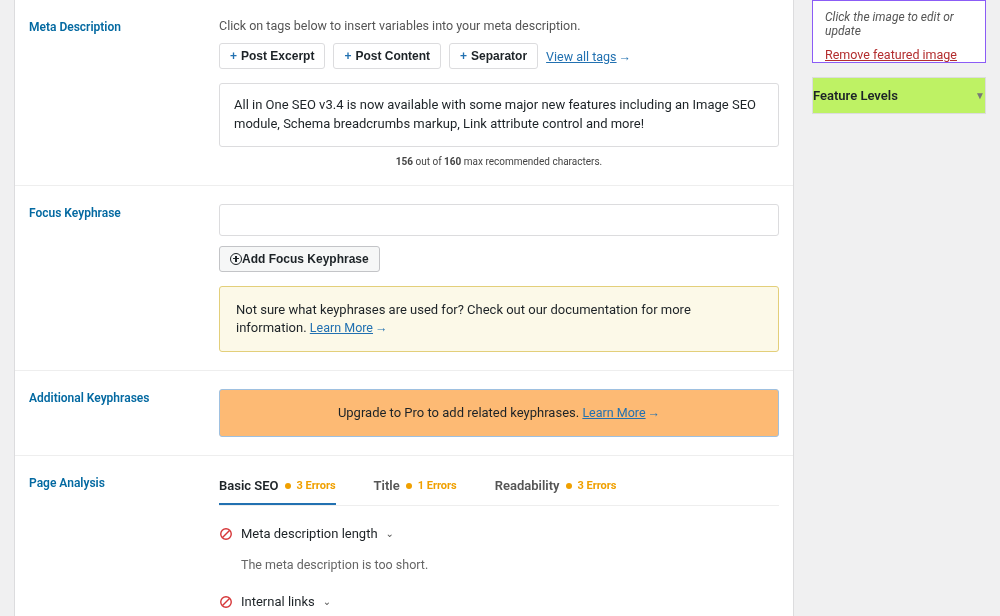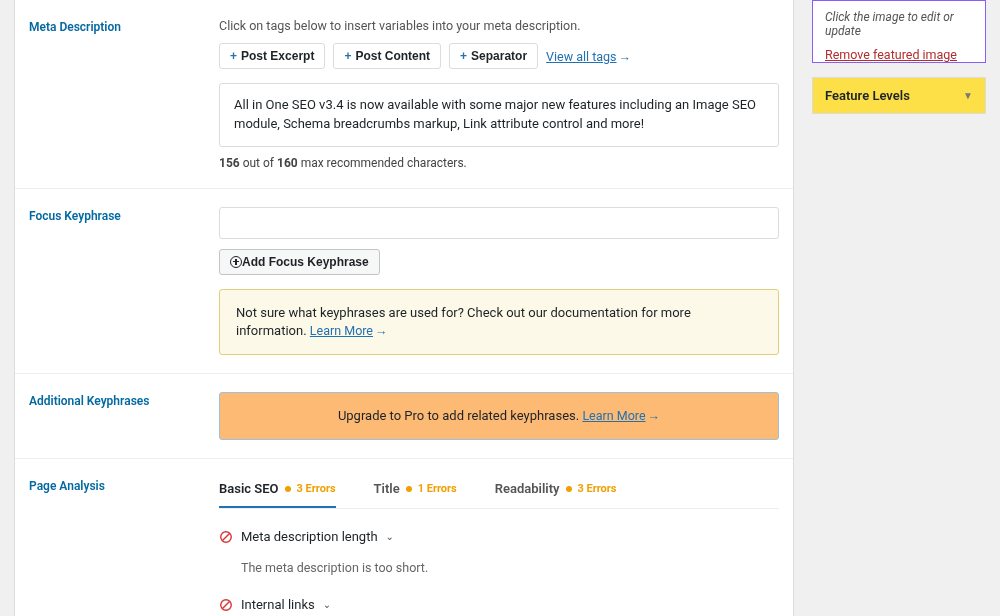--- a/index.html
+++ b/index.html
@@ -11,21 +11,21 @@
   .row:last-child { border-bottom: none; }
   .label-col { width: 190px; font-weight: 600; font-size: 12px; color: #0369a1; padding-top: 2px; }
   .field-col { flex: 1; min-width: 0; }
   .hint { font-size: 12.5px; color: #555; margin-bottom: 10px; }
   .tagbar { display: flex; align-items: center; gap: 8px; margin-bottom: 14px; }
   .tagbtn { border: 1px solid #dcdcde; background: #fff; border-radius: 3px; padding: 5px 10px; font-size: 12px; font-weight: 600; color: #1d2327; cursor: pointer; display: inline-flex; align-items: center; gap: 4px; }
   .tagbtn .plus { color: #2271b1; font-weight: 700; }
   .link { color: #2271b1; text-decoration: underline; cursor: pointer; font-size: 12.5px; }
   .link .arrow { text-decoration: none; display: inline-block; margin-left: 2px; }
   .textarea { width: 100%; border: 1px solid #dcdcde; border-radius: 3px; padding: 12px 14px; font-size: 13px; line-height: 1.45; resize: none; min-height: 58px; font-family: inherit; color: #1d2327; }
-  .charcount { text-align: left; font-size: 12px; margin-top: 6px; color: #444; }
+  .charcount { text-align: center; font-size: 10px; margin-top: 6px; color: #444; }
   .charcount b { font-weight: 700; }
   .input { width: 100%; border: 1px solid #dcdcde; border-radius: 3px; padding: 7px 8px; font-size: 13px; height: 32px; }
   .smallbtn { border: 1px solid #c3c4c7; background: #f6f7f7; border-radius: 3px; padding: 5px 10px; font-size: 12px; font-weight: 600; color: #1d2327; cursor: pointer; display: inline-flex; align-items: center; margin-top: 10px; }
   .smallbtn .plus-circle { width: 12px; height: 12px; border: 1.3px solid #1d2327; border-radius: 50%; position: relative; }
   .smallbtn .plus-circle::before, .smallbtn .plus-circle::after { content:""; position:absolute; background:#1d2327; }
   .smallbtn .plus-circle::before { left:2px; right:2px; top:4.3px; height:1.3px; }
   .smallbtn .plus-circle::after { top:2px; bottom:2px; left:4.3px; width:1.3px; }
   .notice { border-radius: 3px; padding: 14px 16px; font-size: 13px; margin-top: 14px; line-height: 1.4; }
   .notice-orange { background: #fcf9e8; border: 1px solid #e3cf7a; }
   .notice-blue { background: #fdba74; border: 1px solid #9ec0e0; text-align: center; }
@@ -38,21 +38,21 @@
   .analysis-item { padding: 8px 0 14px 0; }
   .ai-head { display: flex; align-items: center; gap: 8px; cursor: pointer; }
   .ai-icon { width: 14px; height: 14px; flex-shrink: 0; }
   .ai-title { font-size: 13px; color: #1d2327; }
   .ai-caret { font-size: 10px; color: #555; }
   .ai-desc { font-size: 12.5px; color: #666; margin-top: 16px; margin-left: 22px; }
   .panel { background: #fff; border: 1px solid #8b5cf6; margin-bottom: 14px; }
   .panel-body { padding: 9px 12px; font-size: 12px; color: #555; font-style: italic; }
   .panel-link { padding: 0 12px 0; }
   .panel-link a { font-size: 12.5px; color: #b32d2e; text-decoration: underline; cursor: pointer; font-style: normal; }
-  .panel-head { padding: 10px 12px; font-size: 13px; font-weight: 600; border: 1px solid #dcdcde; background: #fde047; display: flex; align-items: center; justify-content: space-between; cursor: pointer; }
+  .panel-head { padding: 10px 0; font-size: 13px; font-weight: 600; border: 1px solid #dcdcde; background: #bef264; display: flex; align-items: center; justify-content: space-between; cursor: pointer; }
   .panel-head .tri { font-size: 10px; color: #777; }
   svg.crossed { stroke: #d63638; stroke-width: 1.6; fill: none; }
 </style>
 </head>
 <body>
 
 <div class="wrap">
   <div class="main">
 
     <div class="row">

